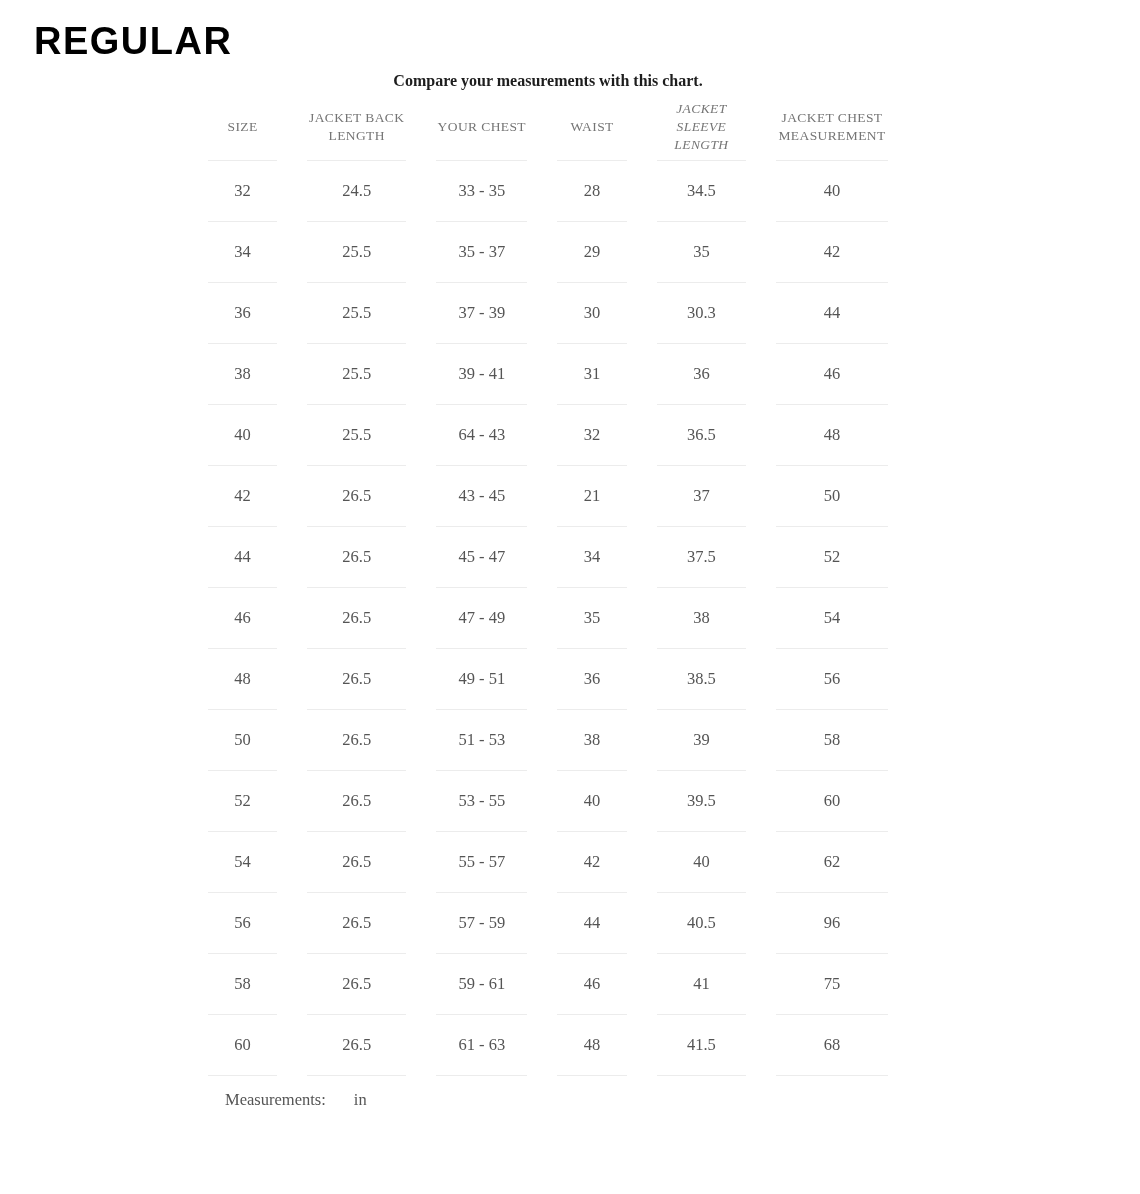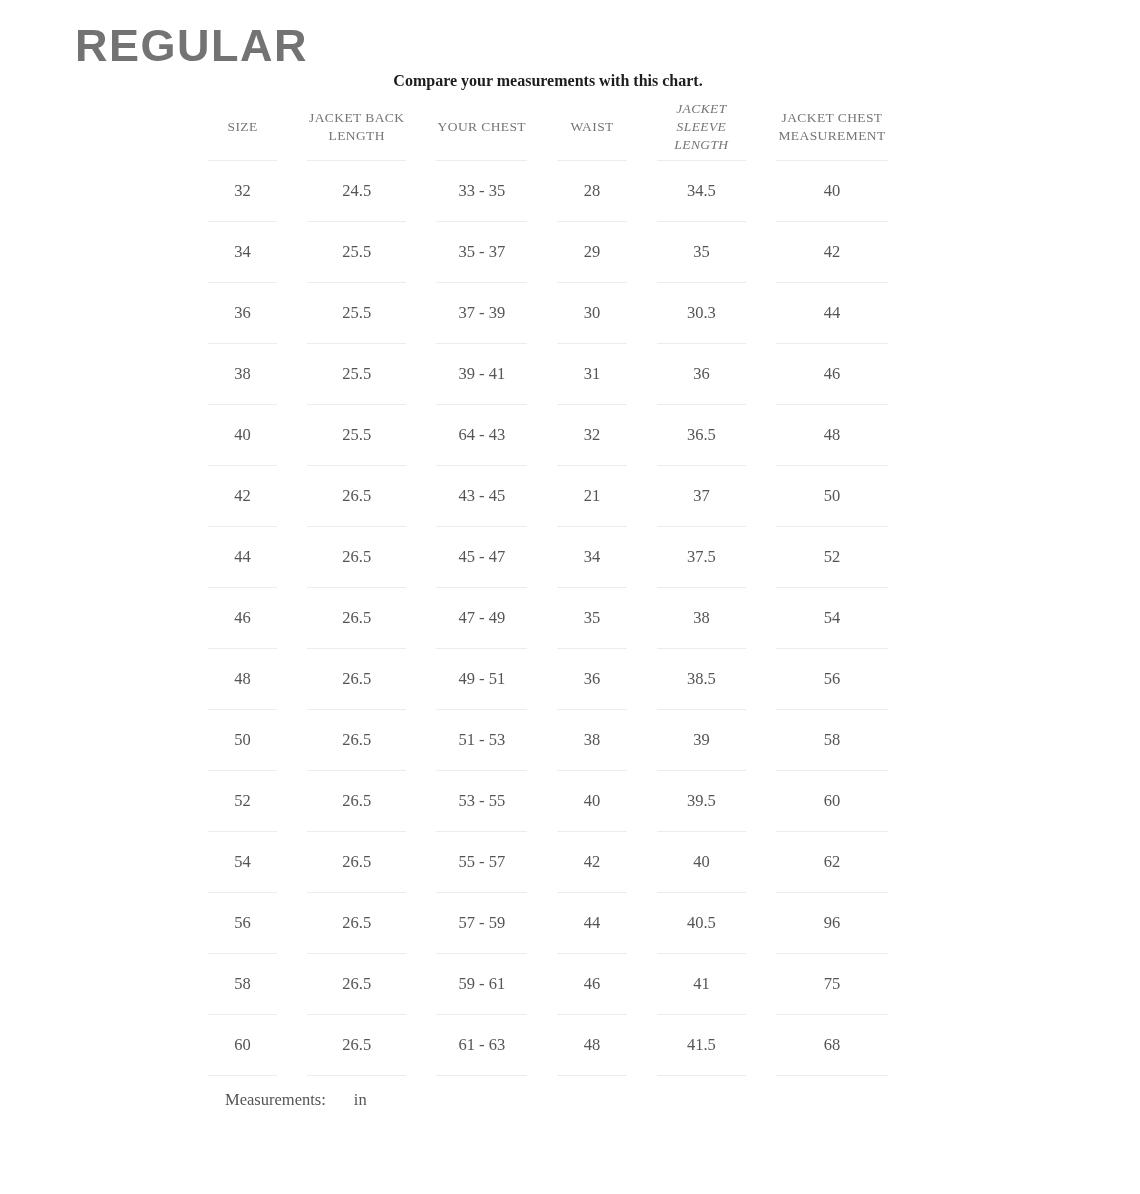--- a/index.html
+++ b/index.html
@@ -14,25 +14,24 @@
     font-family: "Liberation Serif", serif;
     overflow: hidden;
   }
 
   
   .fit-label {
     position: absolute;
     left: 34px;
     top: 20px;
     font-family: "Liberation Sans", sans-serif;
-    font-size: 45px;
+    font-size: 38px;
     font-weight: 600;
     letter-spacing: 1.5px;
-    color: #737373;
-    margin-left: 41px;
+    color: #000000;
   }
 
   
   .size-chart {
     position: absolute;
     left: 178px;
     top: 58px;
     width: 740px;
   }
 

